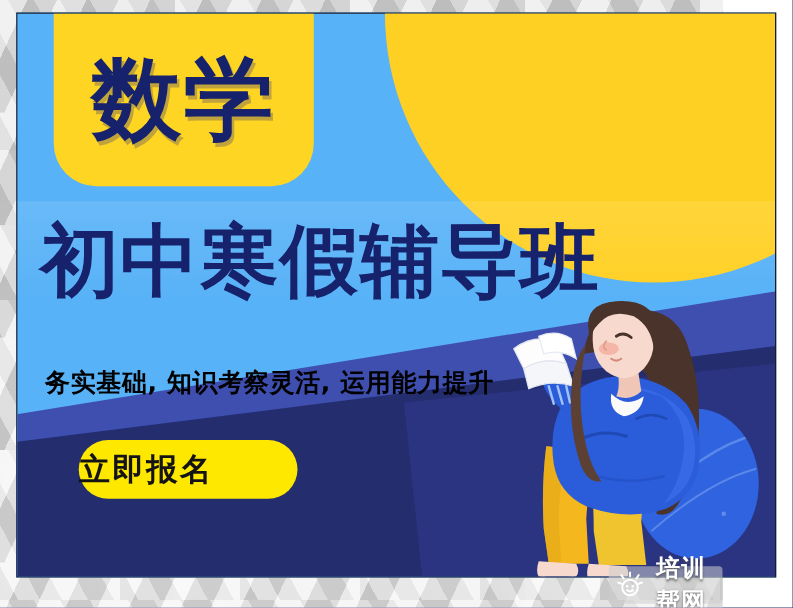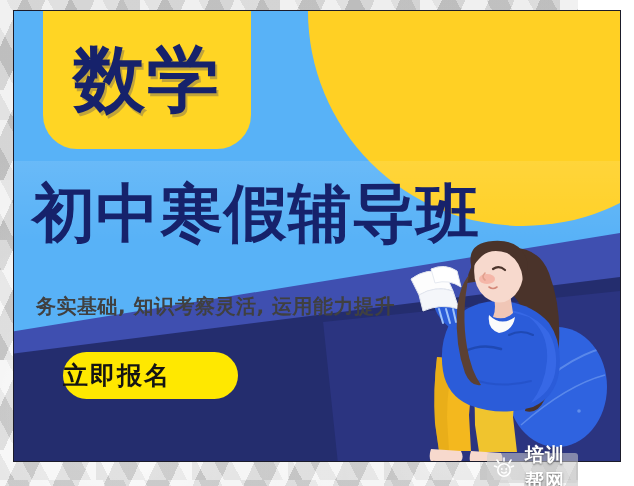--- a/index.html
+++ b/index.html
@@ -106,37 +106,37 @@
     letter-spacing:2px;
     line-height:1;
     text-shadow:2px 3px 0 rgba(30,40,120,.28);
   }
 
   
   .headline {
     position:absolute;
     left:18px; top:171px;
     width:572px;
-    font-family:Liberation Sans, sans-serif;
+    font-family:Liberation Mono, monospace;
     font-size:63px;
     font-weight:bold;
     color:#16226b;
     letter-spacing:1px;
     line-height:1;
     white-space:nowrap;
   }
 
   
   .subtitle {
     position:absolute;
     left:22px; top:282px;
     font-family:"DejaVu Sans", sans-serif;
     font-size:20px;
     font-weight:bold;
-    color:#404040;
+    color:#000000;
     letter-spacing:.5px;
     white-space:nowrap;
   }
 
   
   .cta {
     position:absolute;
     left:49px; top:341px;
     width:175px; height:47px;
     background:#ffe800;

